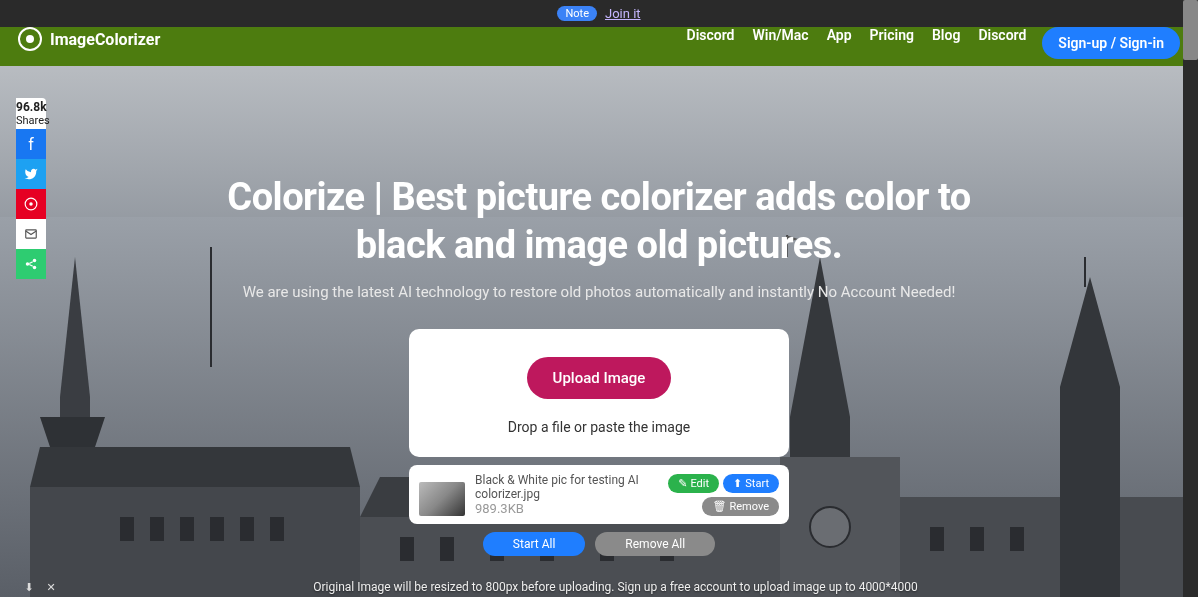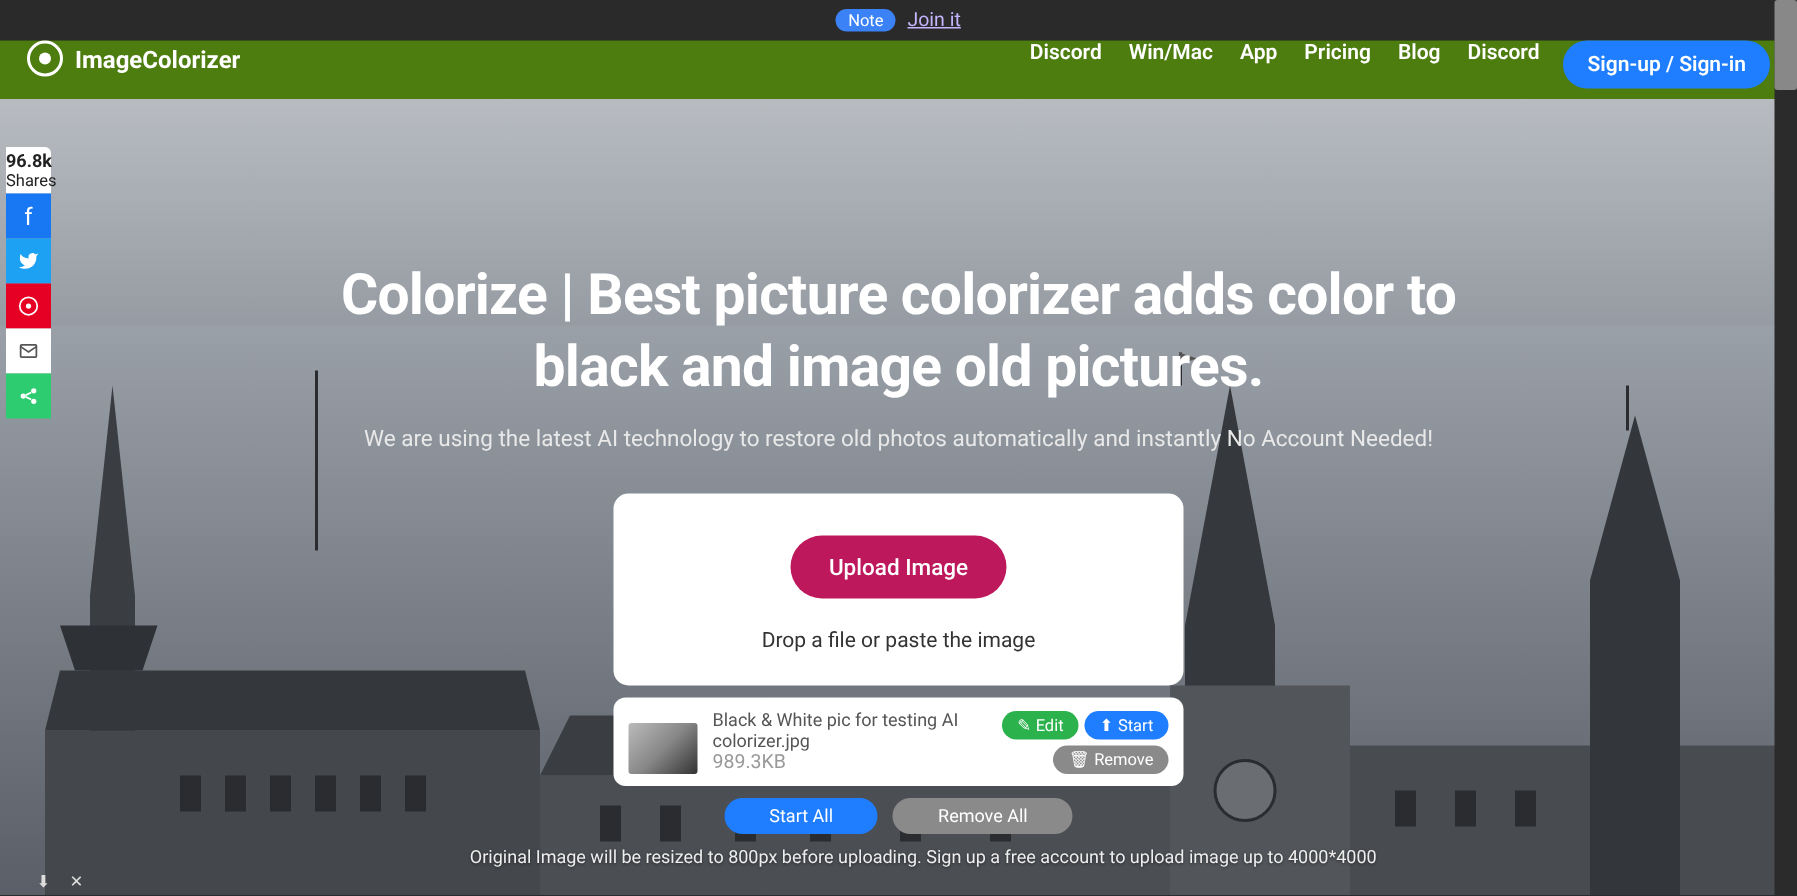--- a/index.html
+++ b/index.html
@@ -15,21 +15,21 @@
 .brand-icon::after { content: ""; position: absolute; width: 8px; height: 8px; background: #fff; border-radius: 50%; top: 6px; left: 6px; }
 .navspacer { flex: 1; }
 .navlinks { display: flex; gap: 18px; align-items: center; }
 .navlinks a { color: #fff; font-size: 14px; font-weight: 600; text-decoration: none; cursor: pointer; }
 .signin { background: #1f7eff; color: #fff; border: none; padding: 8px 16px; border-radius: 16px; font-size: 14px; font-weight: 600; cursor: pointer; margin-left: 16px; }
 
 .hero { position: absolute; top: 66px; left: 0; right: 0; bottom: 0; background: linear-gradient(180deg, #b8bcc1 0%, #8e949c 35%, #6b7078 70%, #484d54 100%); overflow: hidden; }
 .castle { position: absolute; bottom: 0; left: 0; right: 0; height: 380px; }
 .castle svg { width: 100%; height: 100%; }
 
-.share-rail { position: absolute; top: 98px; left: 4px; width: 30px; z-index: 5; }
+.share-rail { position: absolute; top: 98px; left: 16px; width: 30px; z-index: 5; }
 .share-count { background: #fff; color: #222; font-size: 11px; text-align: center; padding: 2px 0; border-top-right-radius: 4px; }
 .share-count b { font-size: 12px; display: block; }
 .share-btn { width: 30px; height: 30px; display: flex; align-items: center; justify-content: center; color: #fff; cursor: pointer; }
 .fb { background: #1877f2; } .tw { background: #1da1f2; } .pin { background: #e60023; } .em { background: #fff; color: #555; } .st { background: #2ecc71; }
 
 .content { position: relative; z-index: 3; text-align: center; padding-top: 108px; }
 .title { color: #fff; font-size: 38px; font-weight: 700; line-height: 1.25; letter-spacing: -0.5px; }
 .subtitle { color: #e8e8e8; font-size: 15px; margin-top: 14px; }
 
 .upload-card { background: #fff; width: 380px; margin: 28px auto 0; border-radius: 10px; padding: 28px 20px 22px; }
@@ -43,21 +43,21 @@
 .fsize { font-size: 13px; color: #999; }
 .fbtns { display: flex; flex-wrap: wrap; gap: 4px; justify-content: flex-end; width: 130px; }
 .pill { border: none; border-radius: 12px; font-size: 11px; color: #fff; padding: 3px 10px; cursor: pointer; display: inline-flex; align-items: center; gap: 3px; }
 .pill.edit { background: #2bb24c; }
 .pill.start { background: #1f7eff; }
 .pill.remove { background: #8a8a8a; }
 
 .allbtns { display: flex; gap: 10px; justify-content: center; margin-top: 8px; }
 .allbtns .pill { font-size: 12px; padding: 5px 30px; }
 
-.footnote { color: #eee; font-size: 12px; margin-top: 8px; text-shadow: 0 1px 2px rgba(0,0,0,0.5); padding-left: 33px; }
+.footnote { color: #eee; font-size: 12px; margin-top: 24px; text-shadow: 0 1px 2px rgba(0,0,0,0.5); padding-left: 33px; }
 
 .bottom-controls { position: absolute; bottom: 3px; left: 22px; display: flex; gap: 8px; z-index: 6; }
 .bc { width: 14px; height: 14px; color: #ddd; cursor: pointer; font-size: 11px; display: flex; align-items: center; justify-content: center; }
 
 .scrollbar { position: absolute; right: 0; top: 0; width: 15px; height: 597px; background: #2b2b2b; }
 .scroll-thumb { position: absolute; top: 0; width: 15px; height: 60px; background: #888; border-radius: 2px; }
 </style>
 </head>
 <body>
 

